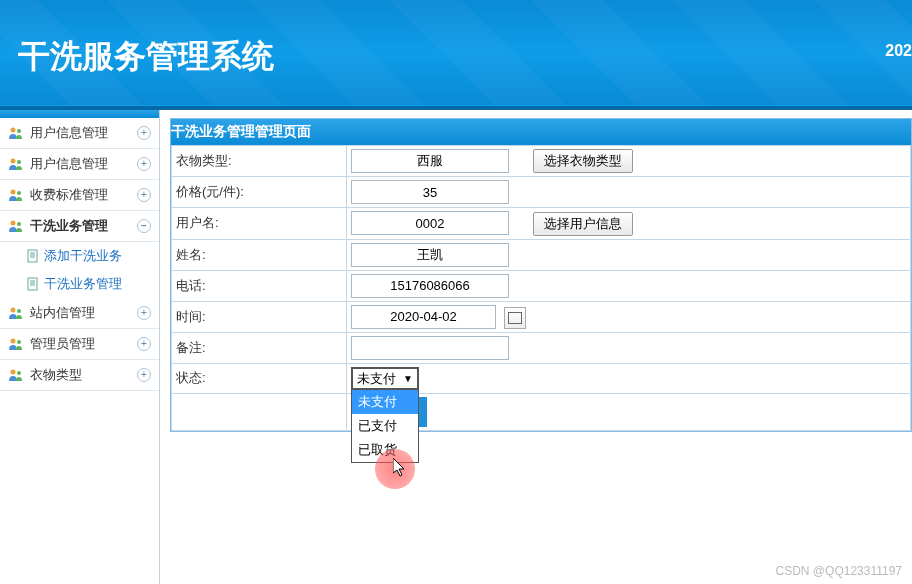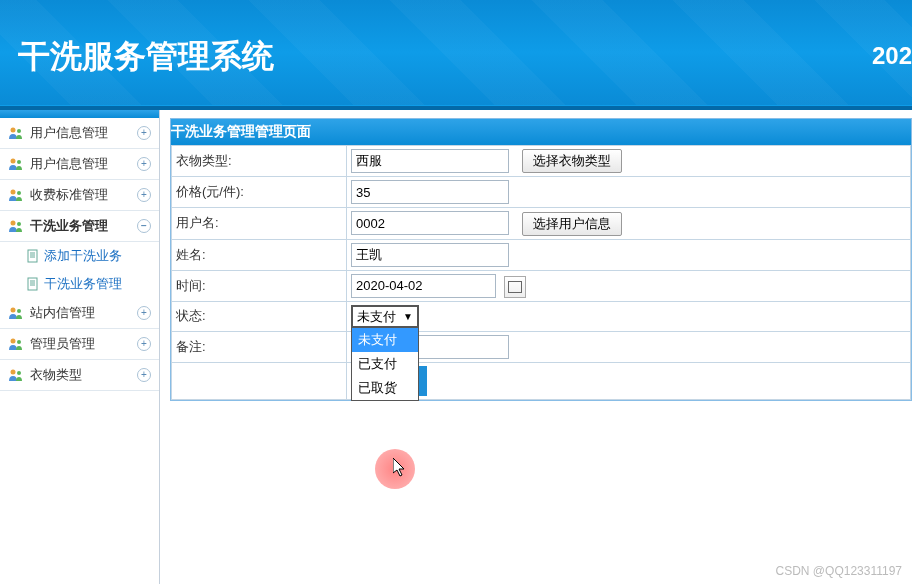--- a/index.html
+++ b/index.html
@@ -22,21 +22,21 @@
       font-size: 32px;
       font-weight: bold;
       padding: 35px 0 0 18px;
       position: relative;
     }
     .header-year {
       position: absolute;
       right: 0;
       top: 42px;
       color: #fff;
-      font-size: 24px;
+      font-size: 16px;
       font-weight: bold;
     }
     .header-divider {
       height: 5px;
       background: #0369a8;
       border-top: 1px solid #0e9ce8;
     }
     
     .container { display: flex; height: calc(100% - 110px); }
     
@@ -122,31 +122,32 @@
     }
     .form-table td.value {
       background: #fff;
     }
     .form-input {
       width: 158px;
       height: 24px;
       border: 1px solid #a9b8c6;
       padding: 2px 4px;
       font-size: 13px;
+      text-align: center;
     }
     .form-input.date { width: 145px; }
     .btn {
       height: 24px;
       padding: 0 10px;
       background: linear-gradient(to bottom, #fff, #e8e8e8);
       border: 1px solid #999;
       border-radius: 2px;
       font-size: 13px;
       cursor: pointer;
-      margin-left: 9px;
+      margin-left: 20px;
     }
     .date-picker-btn {
       display: inline-block;
       width: 22px; height: 22px;
       border: 1px solid #aaa;
       vertical-align: middle;
       margin-left: 4px;
       background: linear-gradient(#fff,#eee);
       cursor: pointer;
       position: relative;
@@ -389,47 +390,51 @@
           <td class="value">
             <input class="form-input" value="0002" style="">
             <button class="btn">选择用户信息</button>
           </td>
         </tr>
         <tr>
           <td class="label">姓名:</td>
           <td class="value"><input class="form-input" value="王凯" style=""></td>
         </tr>
         <tr>
+          <td class="label">电话:</td>
+          <td class="value"><input class="form-input" value="15176086066" style=""></td>
+        </tr>
+        <tr>
           <td class="label">时间:</td>
           <td class="value">
             <input class="form-input date" value="2020-04-02" style="">
             <span class="date-picker-btn"></span>
           </td>
+        </tr>
+        <tr>
+          <td class="label">备注:</td>
+          <td class="value"><input class="form-input" value="" style=""></td>
         </tr>
         <tr>
           <td class="label">状态:</td>
           <td class="value">
             <div class="select-wrap">
               <div class="select-field">
                 <span>未支付</span>
                 <span class="select-arrow">▼</span>
               </div>
               <div class="dropdown">
                 <div class="dropdown-item highlight">未支付</div>
                 <div class="dropdown-item">已支付</div>
                 <div class="dropdown-item">已取货</div>
               </div>
             </div>
           </td>
         </tr>
         <tr>
-          <td class="label">备注:</td>
-          <td class="value"><input class="form-input" value="" style=""></td>
-        </tr>
-        <tr>
           <td class="label"></td>
           <td class="value submit-section">
             <button class="submit-btn">提交</button>
           </td>
         </tr>
       </tbody>
         </table>
     </div>
   </div>
 </div>

